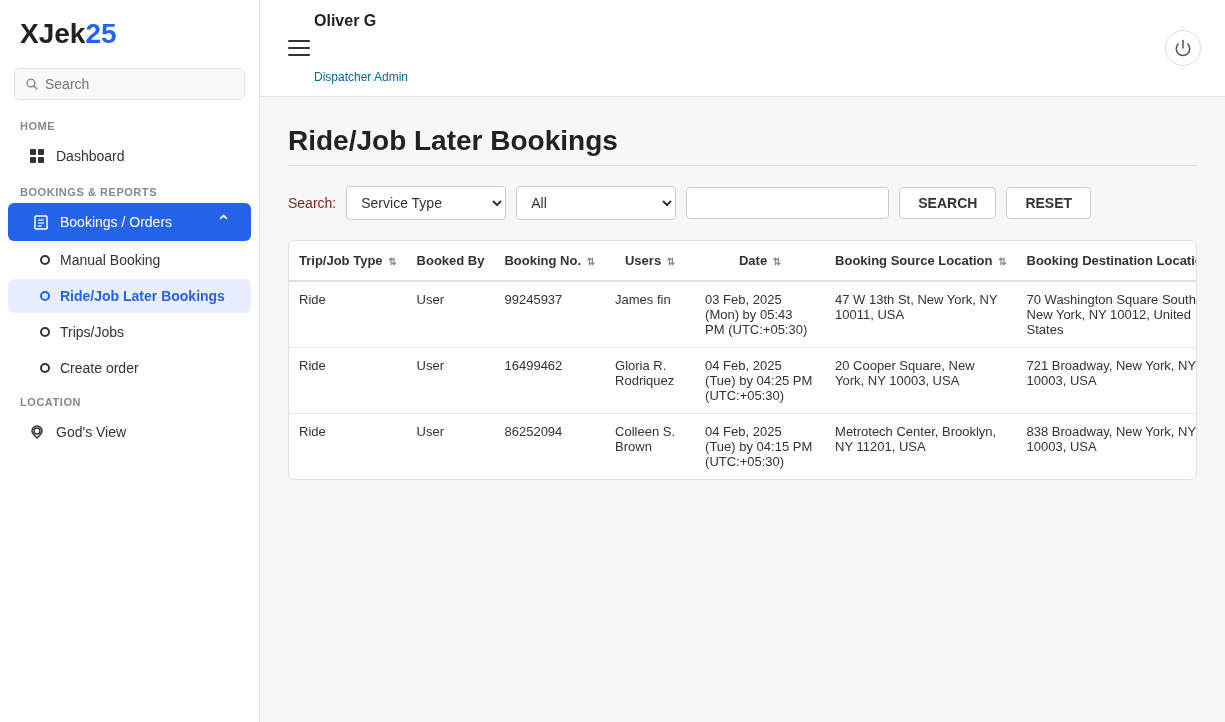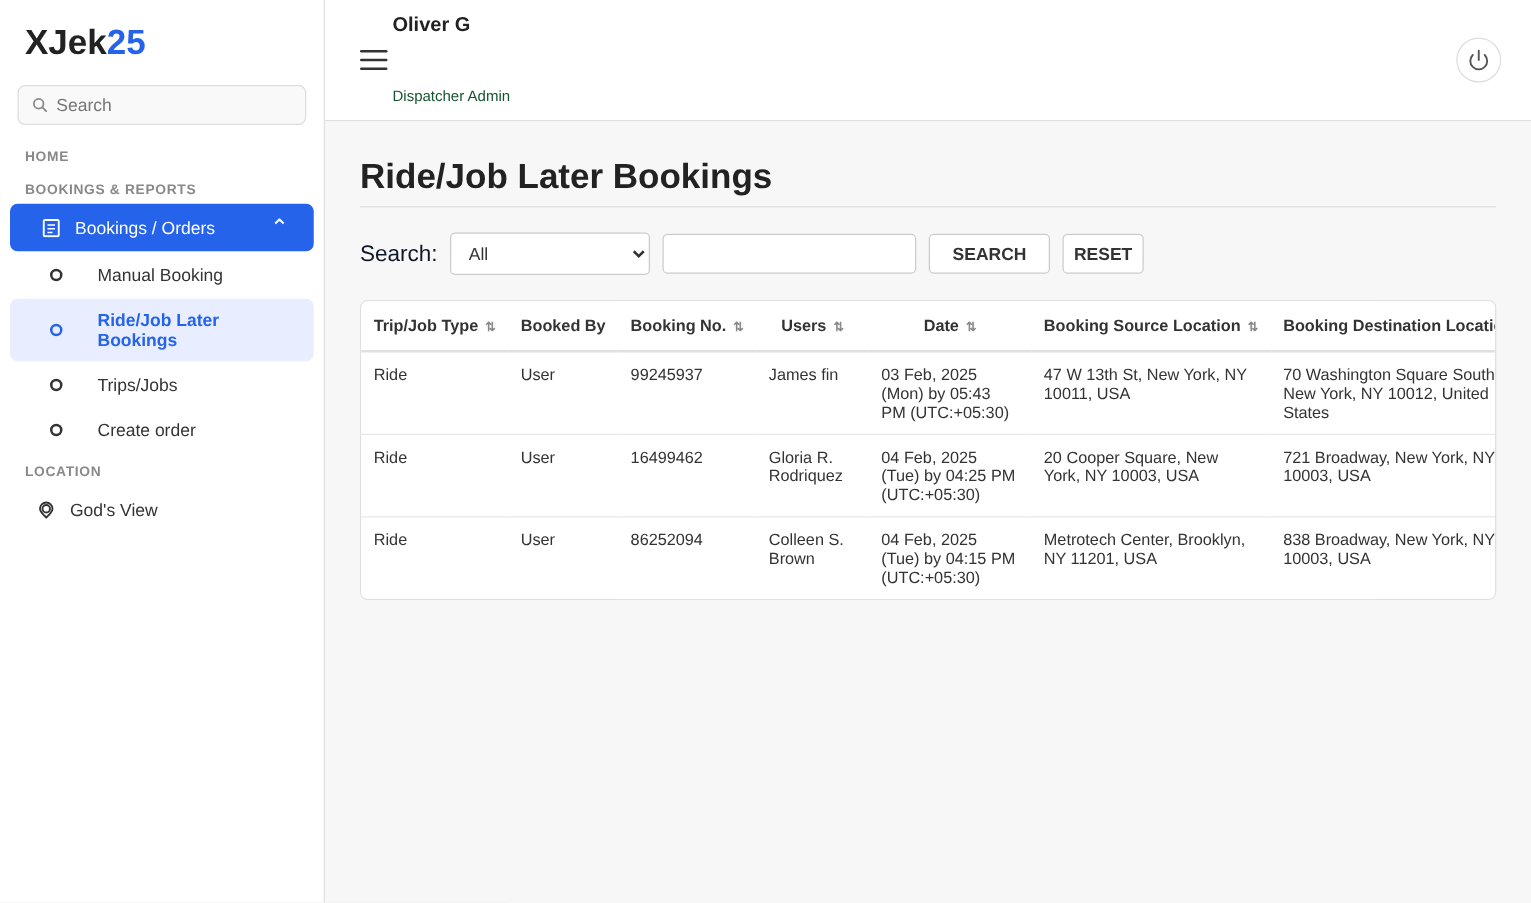--- a/index.html
+++ b/index.html
@@ -65,21 +65,21 @@
     .nav-item.active {
       background: #2563eb;
       color: #fff;
       padding-left: 24px;
     }
     .nav-item.active .nav-icon { color: #fff; }
     .nav-icon { width: 18px; height: 18px; display: flex; align-items: center; justify-content: center; flex-shrink: 0; }
     .nav-sub-item {
       display: flex;
       align-items: center;
-      gap: 28px;
+      gap: 10px;
       padding: 9px 20px 9px 32px;
       cursor: pointer;
       color: #333;
       font-size: 14px;
       border-radius: 6px;
       margin: 1px 8px;
     }
     .nav-sub-item.active-sub { background: #e8eeff; color: #2563eb; font-weight: 600; }
     .circle-dot {
       width: 10px; height: 10px;
@@ -108,21 +108,21 @@
     .topbar-left { display: flex; align-items: center; }
     .menu-btn {
       cursor: pointer;
       display: flex;
       flex-direction: column;
       gap: 5px;
       padding: 4px;
     }
     .menu-btn span { display: block; width: 22px; height: 2px; background: #333; border-radius: 2px; }
     .user-info .user-name { font-size: 16px; font-weight: 700; color: #222; }
-    .user-info .user-role { font-size: 12px; color: #14532d; margin-top: 40px; }
+    .user-info .user-role { font-size: 12px; color: #0369a1; margin-top: 40px; }
     .power-btn {
       width: 36px; height: 36px;
       border-radius: 50%;
       border: 1px solid #ddd;
       background: #fff;
       display: flex; align-items: center; justify-content: center;
       cursor: pointer;
       color: #555;
     }
 
@@ -140,21 +140,21 @@
     }
     .divider { border: none; border-top: 1px solid #ddd; margin-bottom: 20px; }
 
     .search-bar {
       display: flex;
       align-items: center;
       gap: 10px;
       margin-bottom: 20px;
       flex-wrap: wrap;
     }
-    .search-label { font-size: 18px; color: #0f172a; font-weight: 500; text-align: right; }
+    .search-label { font-size: 14px; color: #7f1d1d; font-weight: 500; text-align: right; }
     .search-bar select, .search-bar input {
       border: 1px solid #ccc;
       border-radius: 4px;
       padding: 7px 10px;
       font-size: 14px;
       background: #fff;
       outline: none;
       color: #333;
     }
     .search-bar select { min-width: 160px; }
@@ -166,21 +166,21 @@
       padding: 7px 18px;
       font-size: 14px;
       font-weight: 600;
       cursor: pointer;
       color: #333;
     }
     .btn-reset {
       background: #fff;
       border: 1px solid #ccc;
       border-radius: 4px;
-      padding: 7px 8px;
+      padding: 7px 18px;
       font-size: 14px;
       font-weight: 600;
       cursor: pointer;
       color: #333;
     }
 
     
     .table-wrap {
       background: #fff;
       border-radius: 6px;
@@ -231,20 +231,31 @@
   <div class="search-box">
     <svg class="search-icon-svg" width="14" height="14" viewBox="0 0 20 20" fill="currentColor">
       <circle cx="8.5" cy="8.5" r="5.5" stroke="#888" stroke-width="2" fill="none"></circle>
       <line x1="12.5" y1="12.5" x2="17" y2="17" stroke="#888" stroke-width="2" stroke-linecap="round"></line>
     </svg>
     <input type="text" placeholder="Search" style="">
   </div>
 
   <div class="section-label">HOME</div>
 
+  <div class="nav-item">
+    <span class="nav-icon">
+      <svg width="16" height="16" viewBox="0 0 16 16" fill="currentColor">
+        <rect x="1" y="1" width="6" height="6" rx="1"></rect>
+        <rect x="9" y="1" width="6" height="6" rx="1"></rect>
+        <rect x="1" y="9" width="6" height="6" rx="1"></rect>
+        <rect x="9" y="9" width="6" height="6" rx="1"></rect>
+      </svg>
+    </span>
+    <span>Dashboard</span>
+  </div>
 
   <div class="section-label">BOOKINGS &amp; REPORTS</div>
 
   <div class="nav-item active">
     <span class="nav-icon">
       <svg width="16" height="16" viewBox="0 0 16 16" fill="currentColor">
         <rect x="2" y="2" width="12" height="13" rx="1" fill="none" stroke="currentColor" stroke-width="1.5"></rect>
         <line x1="5" y1="6" x2="11" y2="6" stroke="currentColor" stroke-width="1.2"></line>
         <line x1="5" y1="9" x2="11" y2="9" stroke="currentColor" stroke-width="1.2"></line>
         <line x1="5" y1="12" x2="9" y2="12" stroke="currentColor" stroke-width="1.2"></line>
@@ -309,20 +320,25 @@
     </div>
   </div>
 
   <div class="content">
     <h1 class="page-title">Ride/Job Later Bookings</h1>
     <hr class="divider">
 
     <div class="search-bar">
       <span class="search-label">Search:</span>
       <select>
+        <option>Service Type</option>
+        <option>Ride</option>
+        <option>Job</option>
+      </select>
+      <select>
         <option>All</option>
       </select>
       <input type="text" value="" style="">
       <button class="btn-search">SEARCH</button>
       <button class="btn-reset">RESET</button>
     </div>
 
     <div class="table-wrap">
       <table>
         <thead>

